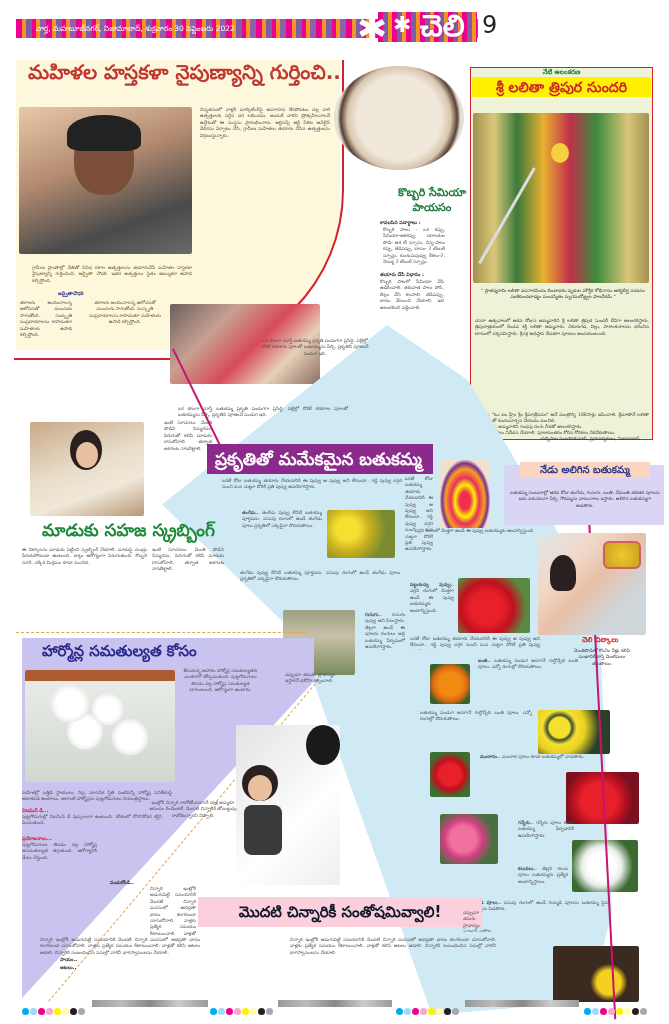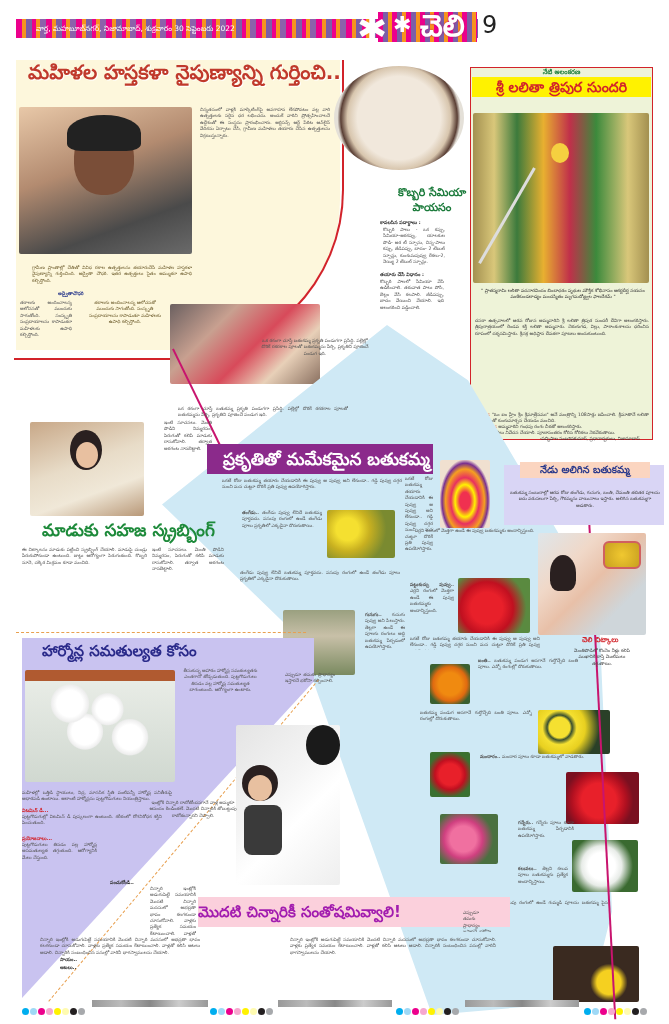--- a/index.html
+++ b/index.html
@@ -65,21 +65,21 @@
 <div class="abs txt" style="left:475px;top:318px;width:174px;height:92px;color:#444">దసరా ఉత్సవాలలో ఆరవ రోజున అమ్మవారిని శ్రీ లలితా త్రిపుర సుందరీ దేవిగా అలంకరిస్తారు. త్రిపురాత్రయంలో రెండవ శక్తి లలితా అమ్మవారు. చెరుకుగడ, విల్లు, పాశాంకుశాలను ధరించిన రూపంలో దర్శనమిస్తారు. శ్రీచక్ర అధిష్ఠాన దేవతగా పూజలు అందుకుంటుంది.</div>
 <div class="abs txt" style="left:475px;top:412px;width:174px;height:12px;color:#444"><span style="color:#d2232a;font-weight:bold">మంత్రం:</span> <span>"ఓం ఐం హ్రీం శ్రీం శ్రీమాత్రేనమః" అనే మంత్రాన్ని 108సార్లు జపించాలి. శ్రీమాతానే లలితా అష్టోత్తరంతో కుంకుమార్చన చేయడం మంచిది.</span></div>
 <div class="abs txt" style="left:475px;top:424px;width:174px;height:6px;color:#444"><span style="color:#d2232a;font-weight:bold">అలంకారం :</span> <span>అమ్మవారిని గంధపు రంగు చీరతో అలంకరిస్తారు.</span></div>
 <div class="abs txt" style="left:475px;top:430px;width:174px;height:6px;color:#444"><span style="color:#d2232a;font-weight:bold">నైవేద్యం:</span> <span>గారెలు నివేదన చేయాలి. పూజానంతరం కోరిన కోరికలు నెరవేరుతాయి.</span></div>
 <div class="abs" style="left:540px;top:436px;font-size:4.5px;color:#333;white-space:nowrap">-పచ్చిపాల సంబశివకుమార్, ప్రధానార్చకులు, నిజామాబాద్</div>
 
 <div class="abs" style="left:162px;top:325px;width:450px;height:690px;background:#cfe9f5;clip-path:polygon(50% 0,68% 8%,97% 40%,100% 85%,95% 98%,60% 100%,30% 45%,0 26%)"></div>
 <div class="abs" style="left:172px;top:349px;width:1.5px;height:135px;background:#c8146e;transform:rotate(-26deg);transform-origin:top"></div>
 <div class="abs txt txtc" style="left:260px;top:338px;width:110px;height:60px">ఒక రకంగా చూస్తే బతుకమ్మ ప్రకృతి పండుగగా ప్రసిద్ధి. పల్లెల్లో దొరికే రకరకాల పూలతో బతుకమ్మను పేర్చి, ప్రకృతిని పూజించే పండుగ ఇది.</div>
 <div class="abs txt" style="left:178px;top:406px;width:170px;height:26px">ఒక రకంగా చూస్తే బతుకమ్మ ప్రకృతి పండుగగా ప్రసిద్ధి. పల్లెల్లో దొరికే రకరకాల పూలతో బతుకమ్మను పేర్చి, ప్రకృతిని పూజించే పండుగ ఇది.</div>
-<div class="abs hl" style="left:207px;top:444px;width:226px;height:30px;background:#8b2a8b;color:#fff;font-size:17px;line-height:30px;padding-left:16px">ప్రకృతితో మమేకమైన బతుకమ్మ</div>
+<div class="abs hl" style="left:207px;top:444px;width:226px;height:30px;background:#8b2a8b;color:#fff;font-size:17px;line-height:30px;padding-left:8px">ప్రకృతితో మమేకమైన బతుకమ్మ</div>
 <div class="abs txt" style="left:222px;top:478px;width:180px;height:30px">ఒకటే రోజు బతుకమ్మ తయారు చేయడానికి ఈ పువ్వు ఆ పువ్వు అని లేకుండా.. గడ్డి పువ్వు దగ్గర నుంచి మన చుట్టూ దొరికే ప్రతి పువ్వు ఉపయోగిస్తారు.</div>
 <div class="abs txt" style="left:242px;top:510px;width:80px;height:60px"><b>తంగేడు..</b> <span>తంగేడు పువ్వు లేనిదే బతుకమ్మ పూర్తవదు. పసుపు రంగులో ఉండే తంగేడు పూలు ప్రకృతిలో ఎక్కడైనా దొరుకుతాయి.</span></div>
 <div class="abs img" style="left:327px;top:510px;width:68px;height:48px;background:radial-gradient(circle at 30% 40%,#f5e030 20%,#c8b020 40%,#7a8a30 70%)"></div>
 <div class="abs txt" style="left:240px;top:570px;width:160px;height:40px">తంగేడు పువ్వు లేనిదే బతుకమ్మ పూర్తవదు. పసుపు రంగులో ఉండే తంగేడు పూలు ప్రకృతిలో ఎక్కడైనా దొరుకుతాయి.</div>
 <div class="abs img" style="left:283px;top:610px;width:72px;height:65px;background:linear-gradient(180deg,#9aa080,#c8c0a8 40%,#7a8a60)"></div>
 <div class="abs txt" style="left:365px;top:612px;width:40px;height:90px"><b>గునుగు..</b> <span>గునుగు పువ్వు అని పిలుస్తారు. తెల్లగా ఉండే ఈ పూలకు రంగులు అద్ది బతుకమ్మ పేర్చడంలో ఉపయోగిస్తారు.</span></div>
 <div class="abs txt" style="left:405px;top:476px;width:28px;height:90px">ఒకటే రోజు బతుకమ్మ తయారు చేయడానికి ఈ పువ్వు ఆ పువ్వు అని లేకుండా.. గడ్డి పువ్వు దగ్గర నుంచి మన చుట్టూ దొరికే ప్రతి పువ్వు ఉపయోగిస్తారు.</div>
 <div class="abs img" style="left:440px;top:460px;width:50px;height:68px;background:radial-gradient(ellipse at 50% 60%,#f03050 15%,#fff200 28%,#e83060 40%,#f5a020 55%,#7a3090 65%,#f0e0d0 72%)"></div>
 <div class="abs txt" style="left:415px;top:528px;width:150px;height:46px">ఎర్రని రంగులో మెత్తగా ఉండే ఈ పువ్వు బతుకమ్మకు అందాన్నిస్తుంది.</div>
 <div class="abs img" style="left:458px;top:578px;width:72px;height:55px;background:radial-gradient(circle at 40% 55%,#e8202a 30%,#c01020 50%,#5a8a40 75%)"></div>
@@ -133,21 +133,21 @@
 <div class="abs txt" style="left:22px;top:842px;width:75px;height:60px">పుట్టగొడుగులు తినడం వల్ల హార్మోన్ల అసమతుల్యత తగ్గుతుంది. ఆరోగ్యానికి మేలు చేస్తుంది.</div>
 
 <div class="abs txt" style="left:285px;top:672px;width:50px;height:30px">ఎప్పుడూ తమకు ప్రాధాన్యం ఇస్తారనే భరోసా కల్పించాలి.</div>
 <div class="abs img" style="left:236px;top:725px;width:104px;height:160px;background:linear-gradient(135deg,#e4e4e4,#f4f4f4 40%,#fff 60%,#eee)">
   <div style="position:absolute;left:6px;top:40px;width:36px;height:36px;background:#2a2020;border-radius:50%"></div>
   <div style="position:absolute;left:12px;top:50px;width:24px;height:26px;background:#e8c0a0;border-radius:50%"></div>
   <div style="position:absolute;left:8px;top:80px;width:38px;height:50px;background:#3a3a3a;border-radius:8px"></div>
   <div style="position:absolute;left:70px;top:0;width:34px;height:40px;background:#1a1a1a;border-radius:50%"></div>
 </div>
 <div class="abs txt txtc" style="left:148px;top:800px;width:90px;height:80px">ఇంట్లోకి చిన్నారి రాబోతోందనగానే వాళ్ల అమ్మకూ ఆనందం రెండింతలే. మొదటి చిన్నారికి తోబుట్టువు రాబోతున్నారని చెప్పాలి.</div>
-<div class="abs hl" style="left:198px;top:897px;width:312px;height:30px;background:#fbd0dc;font-size:15px;line-height:30px;color:#a21caf">మొదటి చిన్నారికీ సంతోషమివ్వాలి!</div>
+<div class="abs hl" style="left:198px;top:897px;width:284px;height:30px;background:#fbd0dc;text-align:center;font-size:15px;line-height:30px;color:#0f172a">మొదటి చిన్నారికీ సంతోషమివ్వాలి!</div>
 <div class="abs" style="left:110px;top:880px;font-size:4.8px;font-weight:bold;color:#333">పంచుకోండి..</div>
 <div class="abs txt" style="left:150px;top:886px;width:46px;height:50px">చిన్నారి ఇంట్లోకి అడుగుపెట్టే సమయానికి మొదటి చిన్నారి మనసులో అభద్రతా భావం కలగకుండా చూసుకోవాలి. వాళ్లకు ప్రత్యేక సమయం కేటాయించాలి. వాళ్లతో కలిసి ఆటలు ఆడాలి. చిన్నారికి సంబంధించిన పనుల్లో వారినీ భాగస్వాములను చేయాలి.</div>
 <div class="abs txt" style="left:463px;top:910px;width:28px;height:22px">ఎప్పుడూ తమకు ప్రాధాన్యం ఇస్తారనే భరోసా కల్పించాలి.</div>
 <div class="abs" style="left:60px;top:957px;font-size:4.8px;font-weight:bold;color:#333">సాయం..</div>
 <div class="abs" style="left:60px;top:965px;font-size:4.8px;font-weight:bold;color:#333">ఆటలు..</div>
 <div class="abs txt" style="left:40px;top:937px;width:160px;height:50px">చిన్నారి ఇంట్లోకి అడుగుపెట్టే సమయానికి మొదటి చిన్నారి మనసులో అభద్రతా భావం కలగకుండా చూసుకోవాలి. వాళ్లకు ప్రత్యేక సమయం కేటాయించాలి. వాళ్లతో కలిసి ఆటలు ఆడాలి. చిన్నారికి సంబంధించిన పనుల్లో వారినీ భాగస్వాములను చేయాలి.</div>
 <div class="abs txt" style="left:290px;top:937px;width:206px;height:44px">చిన్నారి ఇంట్లోకి అడుగుపెట్టే సమయానికి మొదటి చిన్నారి మనసులో అభద్రతా భావం కలగకుండా చూసుకోవాలి. వాళ్లకు ప్రత్యేక సమయం కేటాయించాలి. వాళ్లతో కలిసి ఆటలు ఆడాలి. చిన్నారికి సంబంధించిన పనుల్లో వారినీ భాగస్వాములను చేయాలి.</div>
 
 <div class="abs cmyk" style="left:22px;top:1000px">
   <span style="background:#00aeef"></span><span style="background:#9fd9f6"></span><span style="background:#ec008c"></span><span style="background:#f6a8cf"></span><span style="background:#fff200"></span><span style="background:#fffbb0"></span><span style="background:#231f20"></span><span style="background:#a7a9ac"></span>

